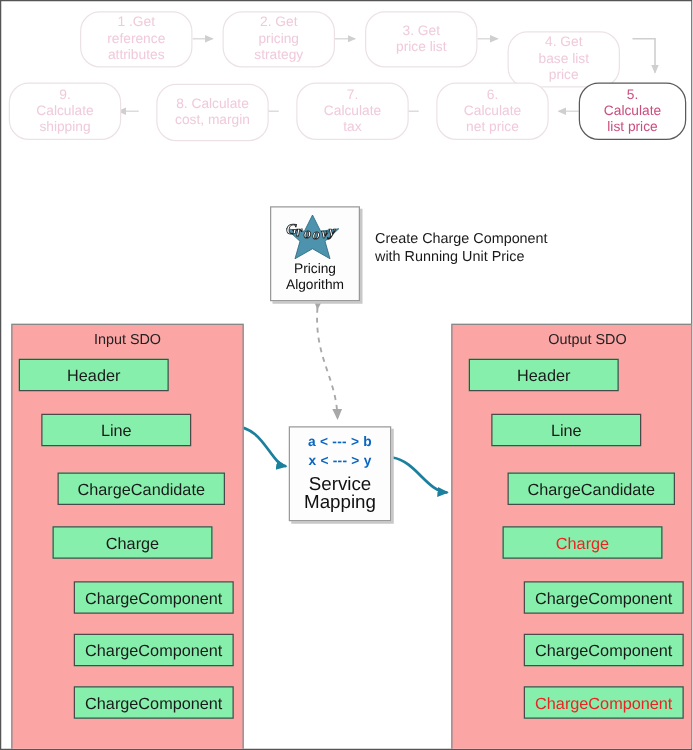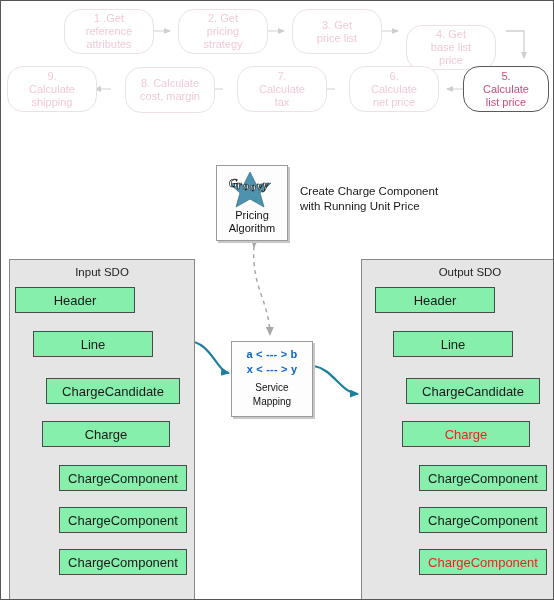--- a/index.html
+++ b/index.html
@@ -45,21 +45,21 @@
   .pill.highlight {
     border: 1px solid #5a5a5a;
     color: #cb4d7e;
   }
 
   
   .sdo-panel {
     position: absolute;
     box-sizing: border-box;
     border: 1px solid #888888;
-    background: #e5e5e5;
+    background: #fca5a5;
   }
   .sdo-title {
     position: absolute;
     width: 100%;
     top: 6px;
     left: 0;
     text-align: center;
     font-size: 11.5px;
     color: #222222;
   }
@@ -129,21 +129,21 @@
     font-size: 11px;
     font-weight: bold;
     color: #0a66c2;
     letter-spacing: 0.2px;
   }
   .map-label {
     position: absolute;
     left: 0;
     width: 100%;
     text-align: center;
-    font-size: 10px;
+    font-size: 15px;
     line-height: 14px;
     color: #111111;
     white-space: pre-line;
   }
 </style>
 </head>
 <body>
 
 <div id="canvas">
 

